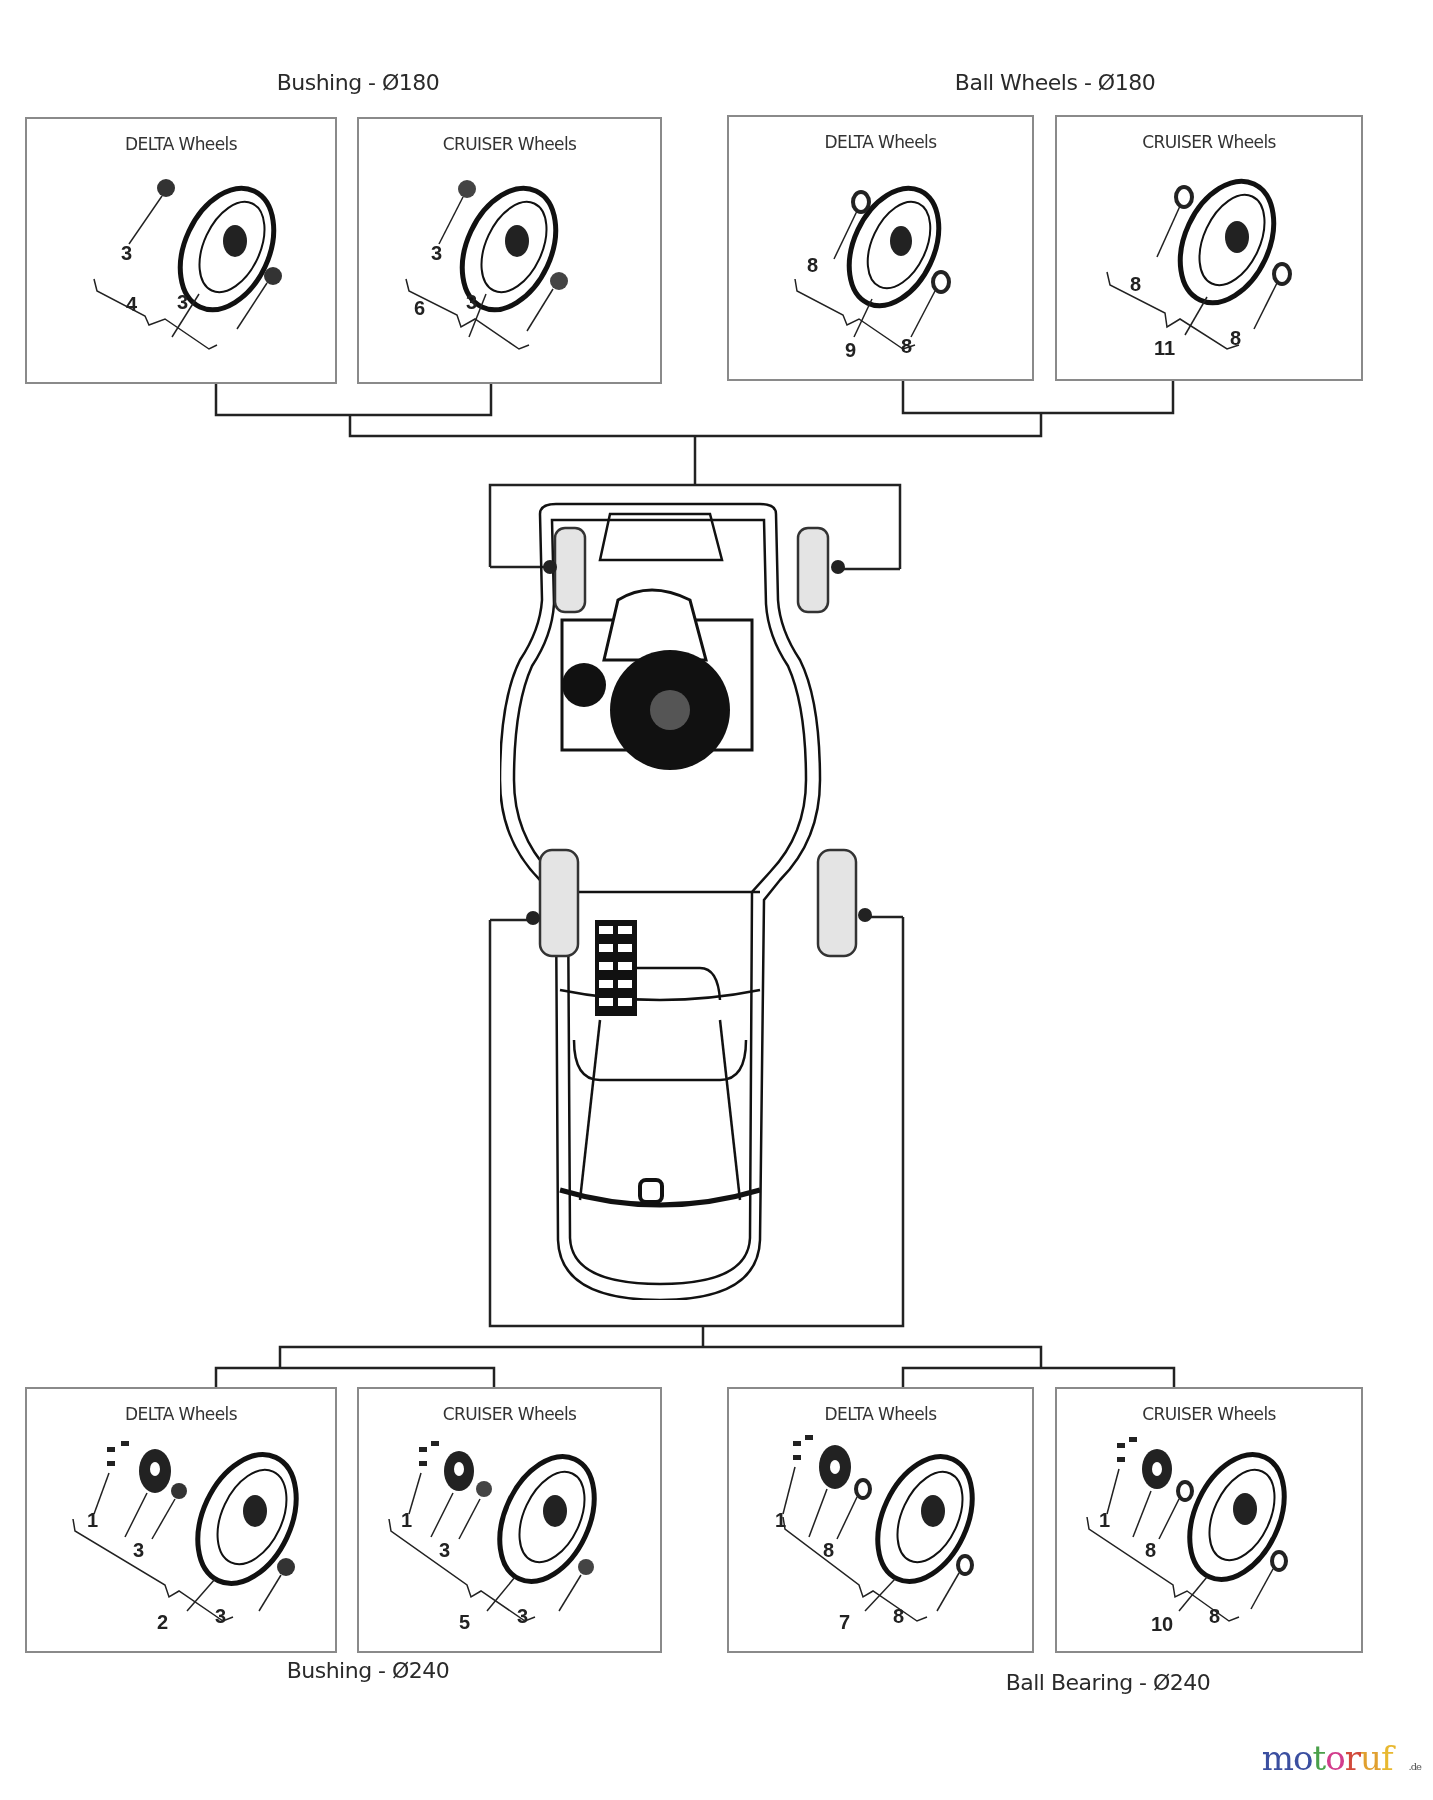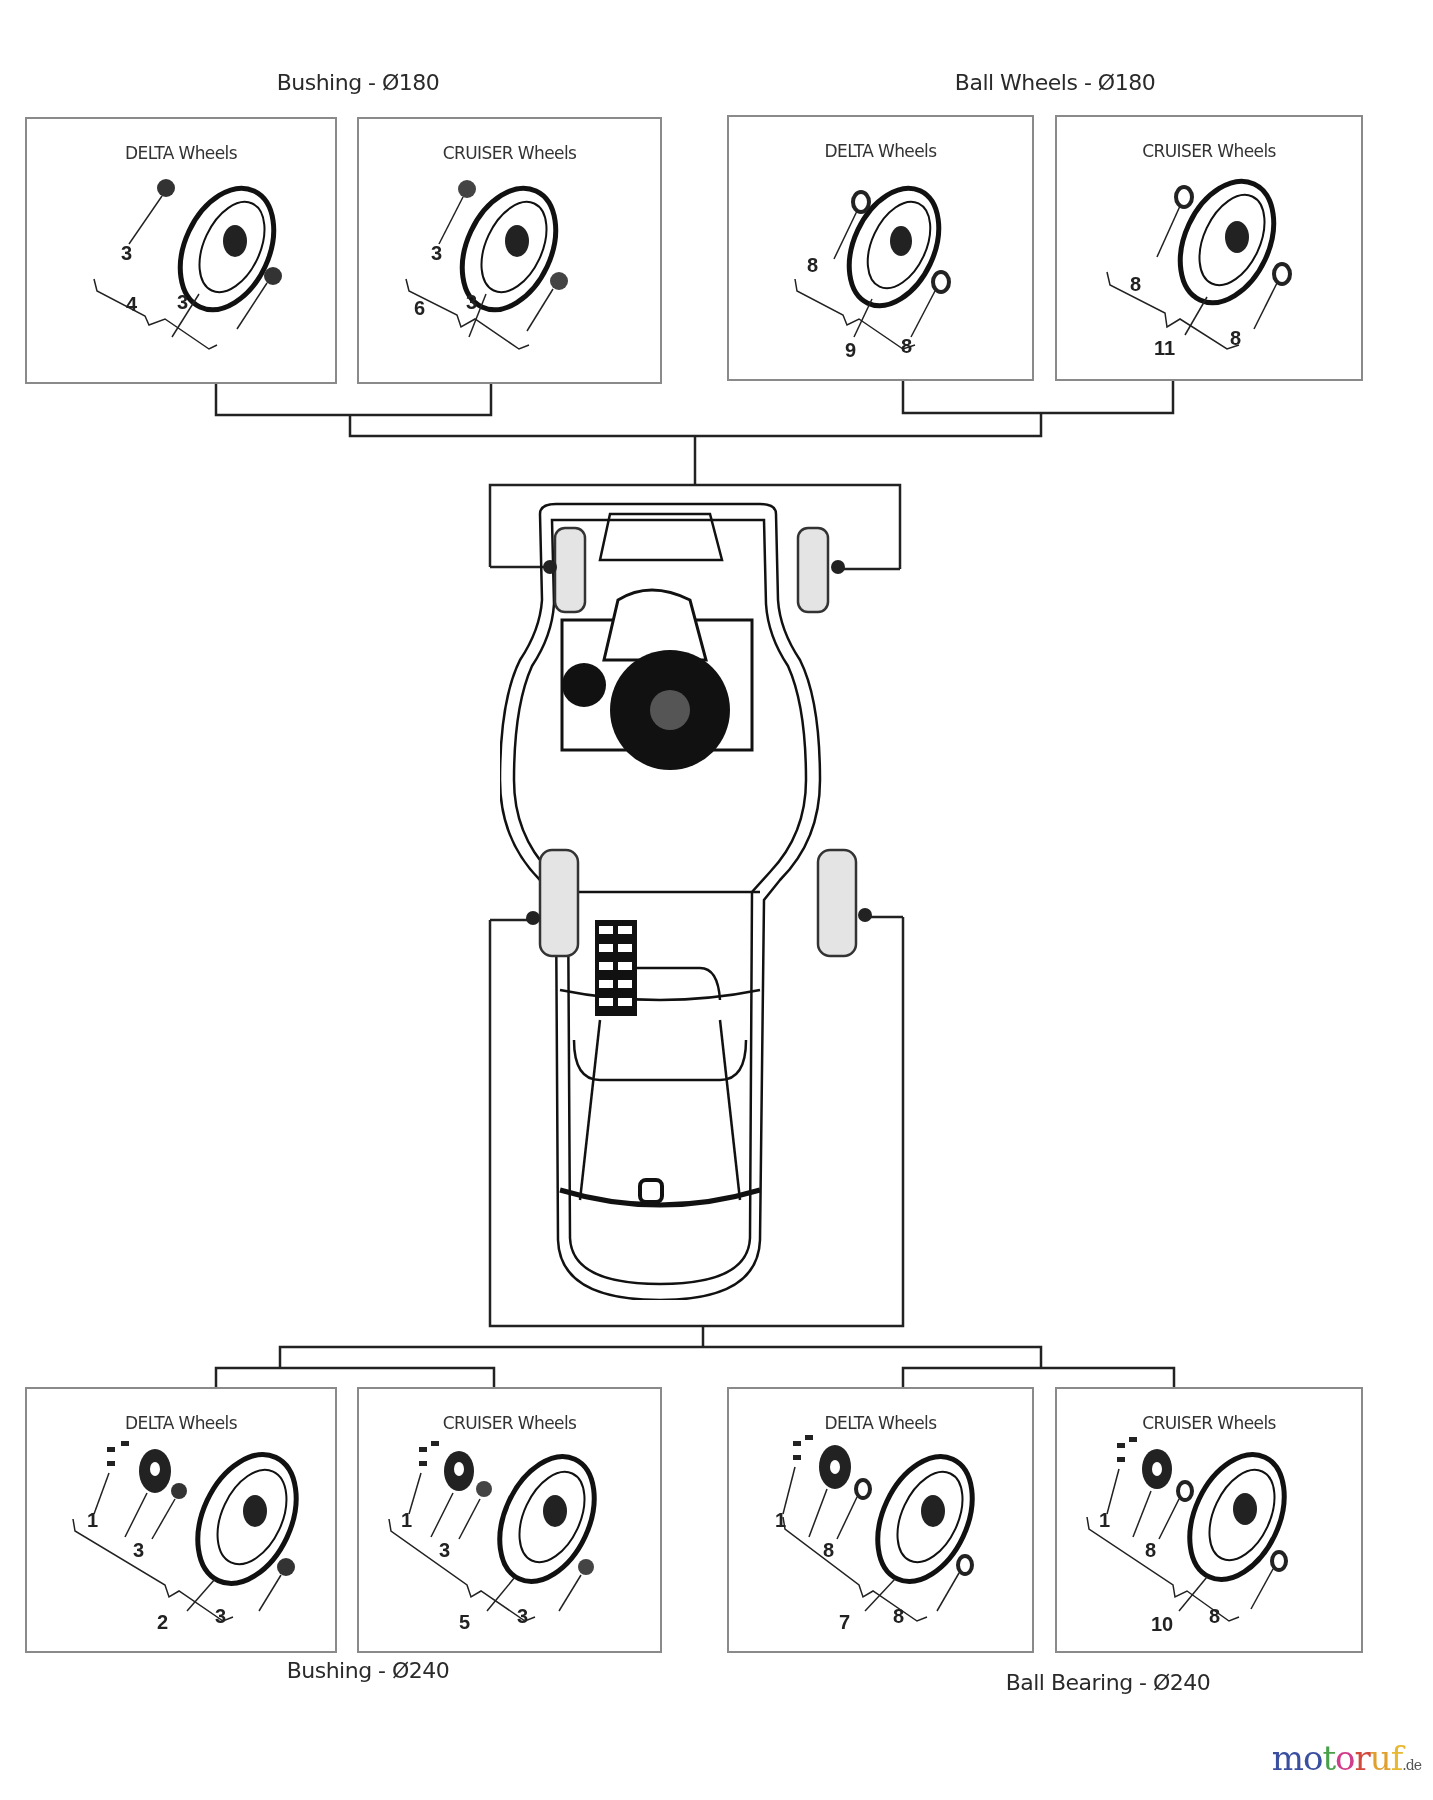--- a/index.html
+++ b/index.html
@@ -1,24 +1,24 @@
 <!DOCTYPE html>
 <html><head>
   <meta charset="utf-8">
   <style>
     html, body { margin: 0; padding: 0; background: #ffffff; }
     body { width: 1433px; height: 1800px; position: relative; overflow: hidden; font-family: "DejaVu Sans", sans-serif; color: #222; }
     .group-title { position: absolute; font-size: 22px; color: #2a2a2a; white-space: nowrap; transform: translateX(-50%); font-family: "DejaVu Sans", sans-serif; letter-spacing: -0.5px; }
     .panel { position: absolute; border: 2px solid #8a8a8a; background: #fff; box-sizing: border-box; }
-    .panel-title { position: absolute; top: 24px; left: 0; right: 0; text-align: center; font-size: 17px; color: #333; letter-spacing: -0.6px; }
+    .panel-title { position: absolute; top: 15px; left: 0; right: 0; text-align: center; font-size: 17px; color: #333; letter-spacing: -0.6px; }
     .panel svg { position: absolute; left: 0; top: 0; }
     .callout { font-family: "Liberation Sans", sans-serif; font-size: 20px; fill: #222; font-weight: bold; }
     svg.lines { position: absolute; left: 0; top: 0; }
     .logo { position: absolute; right: 12px; bottom: 22px; font-family: "DejaVu Serif", serif; font-size: 34px; letter-spacing: -1px; }
-    .logo .tld { font-size: 14px; color: #555; }
+    .logo .tld { font-size: 10px; color: #555; margin-left: 16px; }
   </style>
 </head>
 <body>
 
 <div class="group-title" style="left:358px; top:70px;">Bushing - Ø180</div>
 <div class="group-title" style="left:1055px; top:70px;">Ball Wheels - Ø180</div>
 <div class="group-title" style="left:368px; top:1658px;">Bushing - Ø240</div>
 <div class="group-title" style="left:1060px; top:1670px;margin-left:48px;">Ball Bearing - Ø240</div>
 
 <svg class="lines" width="1433" height="1800" viewBox="0 0 1433 1800">

